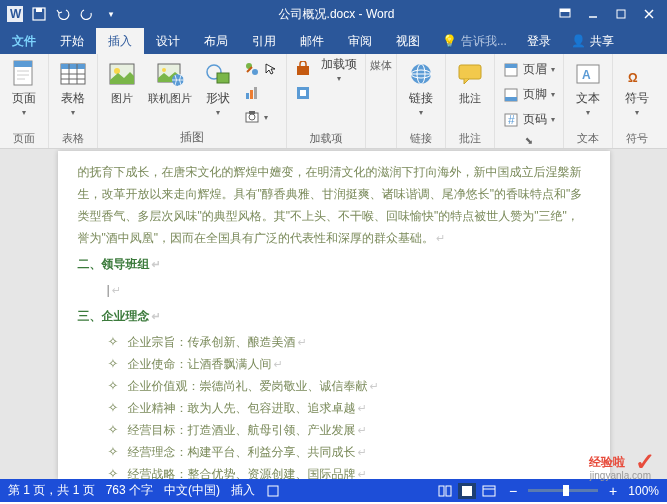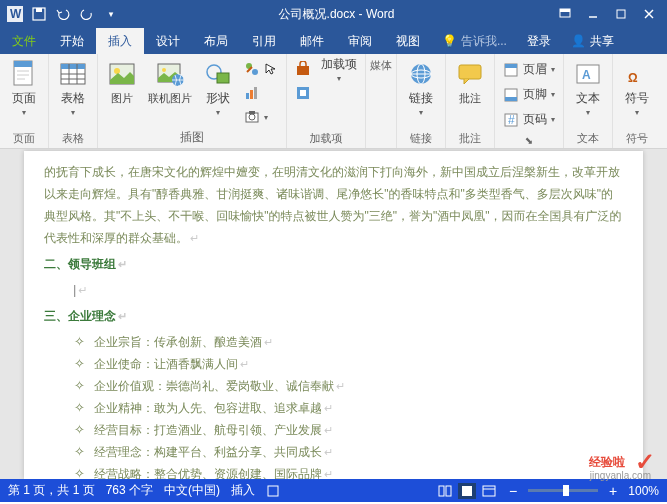--- a/index.html
+++ b/index.html
@@ -6,34 +6,34 @@
 body{width:667px;height:504px;background:#fff;overflow:hidden;position:relative}
 .titlebar{height:28px;background:#2b579a;display:flex;align-items:center;color:#fff;padding:0 4px}
 .qat{display:flex;align-items:center;gap:2px}
 .qat-btn{width:22px;height:22px;display:flex;align-items:center;justify-content:center;color:#fff}
 .title-text{flex:1;text-align:center;font-size:12px}
 .win-btns{display:flex;gap:0}
 .win-btn{width:28px;height:22px;display:flex;align-items:center;justify-content:center;color:#fff}
 .menubar{height:26px;background:#2b579a;display:flex;align-items:stretch;color:#fff}
 .tab{padding:0 12px;display:flex;align-items:center;font-size:12px}
 .tab.active{background:#f3f3f3;color:#2b579a}
-.tab.file{background:#2b579a;color:#84cc16;font-weight:400}
+.tab.file{background:#2b579a;color:#7dd3fc;font-weight:700}
 .tell-me{padding:0 10px;display:flex;align-items:center;color:#b3c5e0;gap:4px}
 .login{padding:0 10px;display:flex;align-items:center}
 .share{padding:0 10px;display:flex;align-items:center;gap:4px;background:#2b579a}
 .ribbon{height:95px;background:#f3f3f3;border-bottom:1px solid #d4d4d4;display:flex}
 .rgroup{display:flex;flex-direction:column;border-right:1px solid #e1e1e1;padding:2px 4px 0}
 .rgroup-content{flex:1;display:flex;align-items:flex-start;gap:2px}
 .rgroup-label{text-align:center;font-size:11px;color:#666;padding:2px 0;display:flex;align-items:center;justify-content:center;gap:2px}
 .rbtn{display:flex;flex-direction:column;align-items:center;justify-content:flex-start;padding:2px 4px;gap:2px;min-width:36px;cursor:pointer}
 .rbtn-icon{width:32px;height:32px;display:flex;align-items:center;justify-content:center}
 .rbtn-label{font-size:11px;color:#444;text-align:center;line-height:13px}
 .dlauncher{font-size:10px;color:#666;cursor:pointer}
 .page-area{height:330px;background:#e6e6e6;overflow-y:auto;position:relative;display:flex;justify-content:center}
-.page{width:619px;background:#fff;padding:10px 20px;box-shadow:0 0 5px rgba(0,0,0,.2);margin-top:2px}
+.page{width:552px;background:#fff;padding:10px 20px;box-shadow:0 0 5px rgba(0,0,0,.2);margin-top:2px}
 .para{color:#7a8a5a;font-size:13px;line-height:22px;margin-bottom:4px}
 .heading{color:#3b7a3b;font-size:14px;font-weight:bold;margin:6px 0}
 .item{color:#7a8a5a;font-size:13px;line-height:22px;padding-left:50px;position:relative}
 .item::before{content:"✧";position:absolute;left:30px;color:#7a8a5a}
 .para-mark{color:#ccc;font-size:11px;margin-left:2px}
 .statusbar{height:23px;background:#1d4ed8;color:#fff;display:flex;align-items:center;padding:0 8px;gap:11px;font-size:11px}
 .statusbar .spacer{flex:1}
 .view-btns{display:flex;gap:4px}
 .view-btn{width:18px;height:16px;display:flex;align-items:center;justify-content:center}
 .zoom-slider{width:70px;height:3px;background:#5a7ab0;position:relative}

